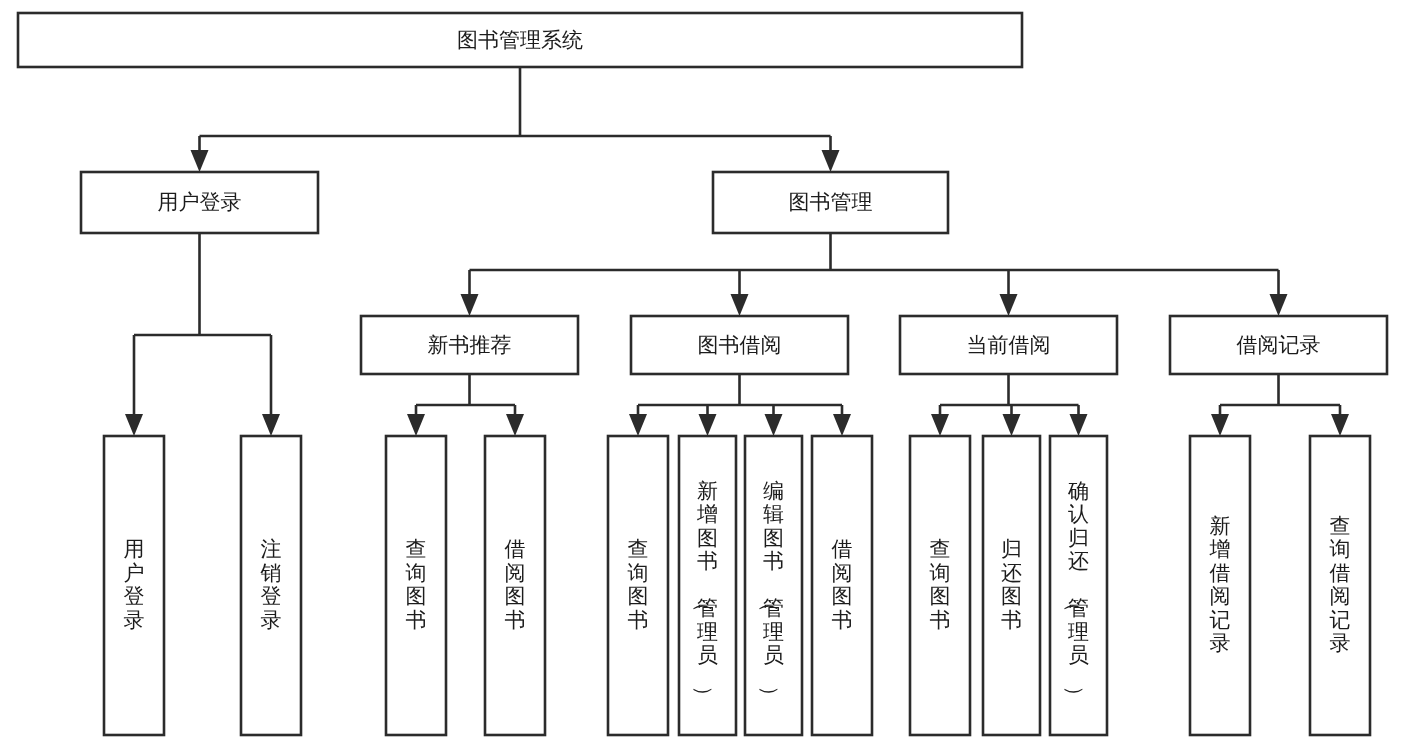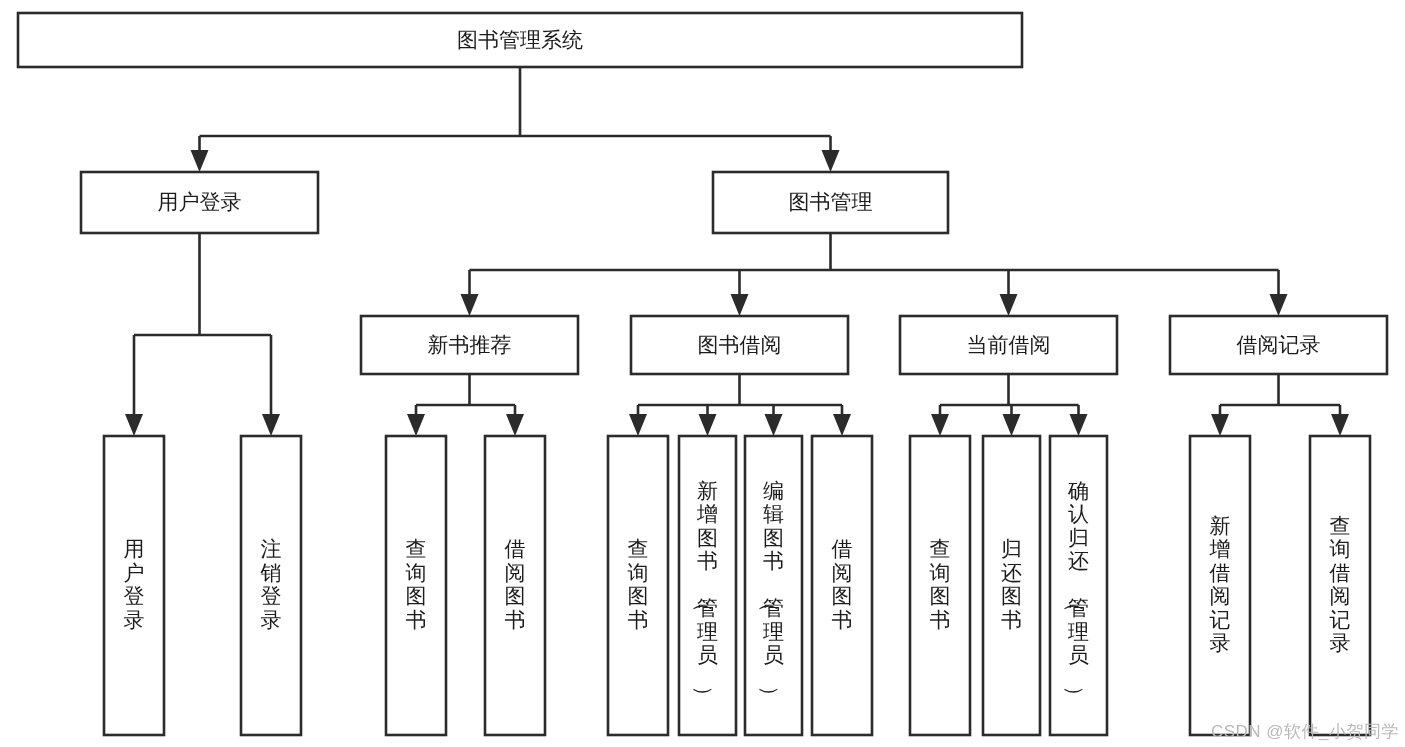--- a/index.html
+++ b/index.html
@@ -164,14 +164,13 @@
         <rect x="983" y="436" width="57" height="299" class="node-box"></rect>
         <text x="1011.5" y="556.35" font-size="21" class="node-label-v"><tspan x="1011.5" dy="0">归</tspan><tspan x="1011.5" dy="23.5">还</tspan><tspan x="1011.5" dy="23.5">图</tspan><tspan x="1011.5" dy="23.5">书</tspan></text>
         <rect x="1050" y="436" width="57" height="299" class="node-box"></rect>
         <text x="1078.5" y="497.6" font-size="21" class="node-label-v"><tspan x="1078.5" dy="0">确</tspan><tspan x="1078.5" dy="23.5">认</tspan><tspan x="1078.5" dy="23.5">归</tspan><tspan x="1078.5" dy="23.5">还</tspan><tspan x="1078.5" dy="23.5" rotate="90">（</tspan><tspan x="1078.5" dy="23.5">管</tspan><tspan x="1078.5" dy="23.5">理</tspan><tspan x="1078.5" dy="23.5">员</tspan><tspan x="1078.5" dy="23.5" rotate="90">）</tspan></text>
         <rect x="1190" y="436" width="60" height="299" class="node-box"></rect>
         <text x="1220" y="532.85" font-size="21" class="node-label-v"><tspan x="1220" dy="0">新</tspan><tspan x="1220" dy="23.5">增</tspan><tspan x="1220" dy="23.5">借</tspan><tspan x="1220" dy="23.5">阅</tspan><tspan x="1220" dy="23.5">记</tspan><tspan x="1220" dy="23.5">录</tspan></text>
         <rect x="1310" y="436" width="60" height="299" class="node-box"></rect>
         <text x="1340" y="532.85" font-size="21" class="node-label-v"><tspan x="1340" dy="0">查</tspan><tspan x="1340" dy="23.5">询</tspan><tspan x="1340" dy="23.5">借</tspan><tspan x="1340" dy="23.5">阅</tspan><tspan x="1340" dy="23.5">记</tspan><tspan x="1340" dy="23.5">录</tspan></text>
       </g>
   </svg>
-  <div class="watermark-text">CSDN @软件_小贺同学</div>
 </div>
 
 </body></html>

